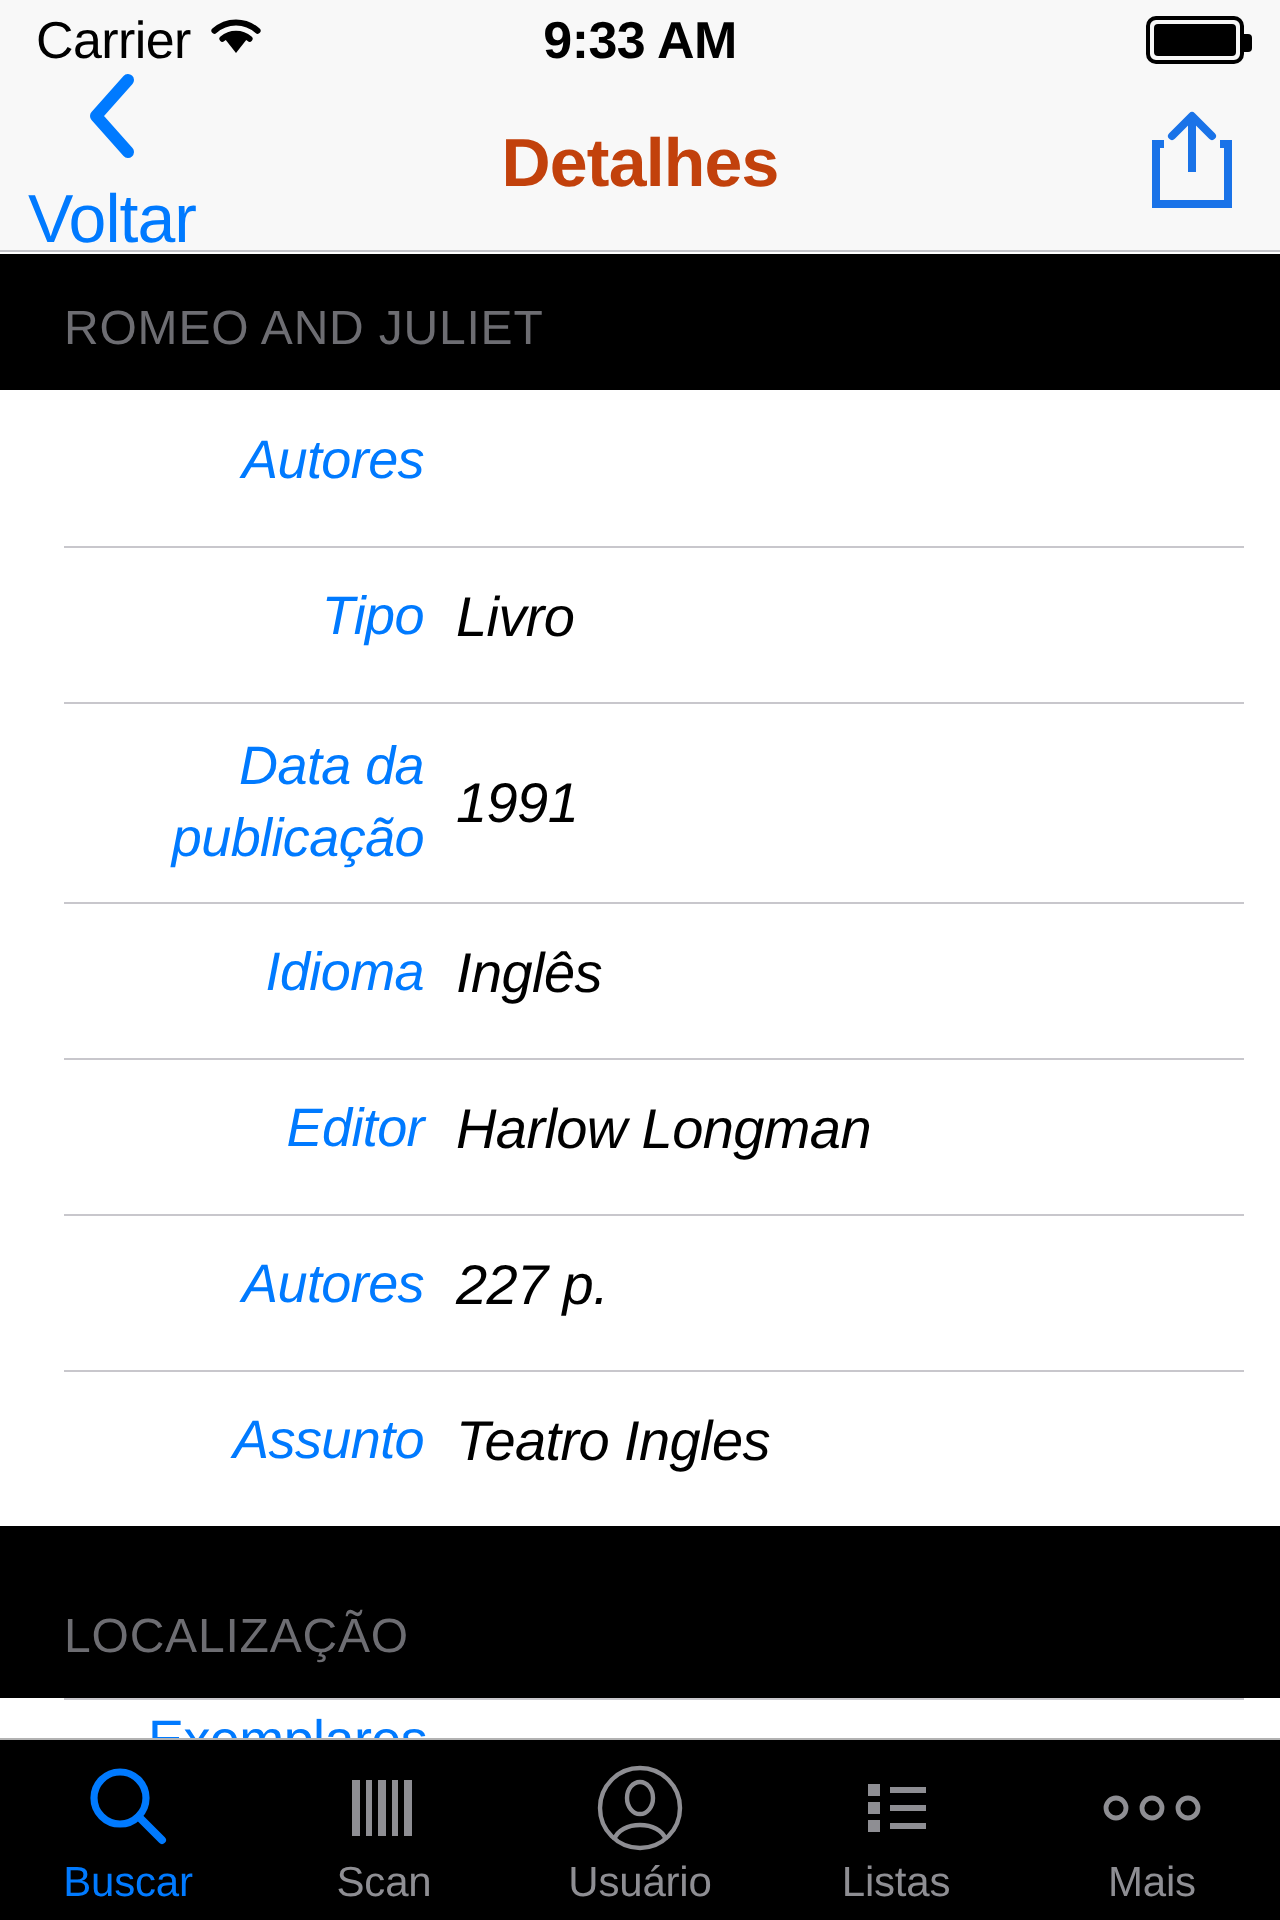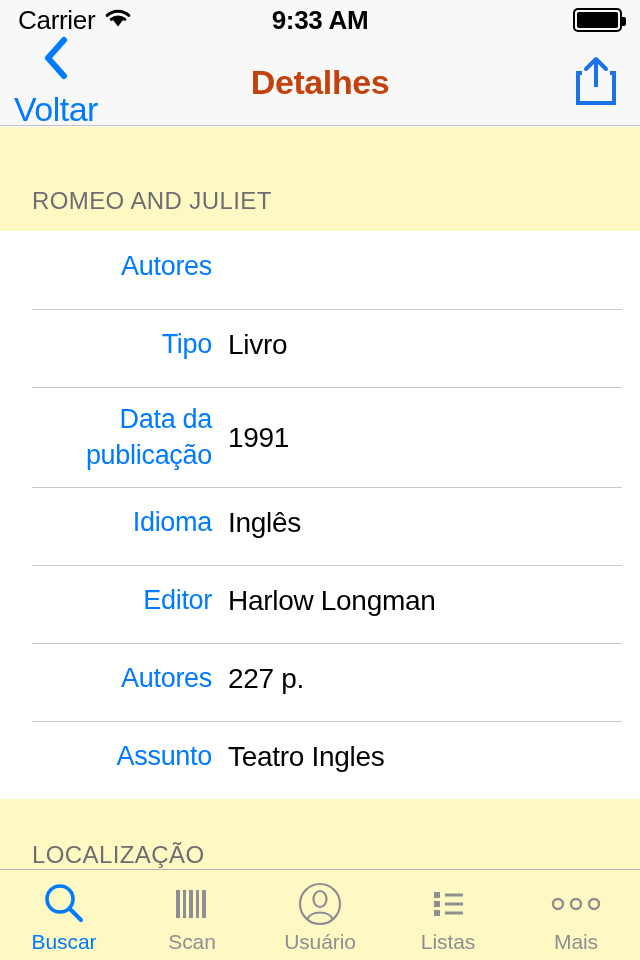--- a/index.html
+++ b/index.html
@@ -133,30 +133,31 @@
   .content {
     position: absolute;
     top: 127px; left: 0;
     width: 640px;
     bottom: 0;
     background: #efeff4;
     overflow: hidden;
   }
 
   .section-header {
-    background: #fef9c3;
-    padding: 60px 0 16px 32px;
+    background: #000000;
+    padding: 24px 0 16px 32px;
     font-size: 24px;
     color: #6d6d72;
     letter-spacing: 0.4px;
   }
   .section-header.tight { padding-top: 42px; }
 
   .section-body {
     background: #ffffff;
+    font-style: italic;
   }
 
   .row {
     display: flex;
     align-items: flex-start;
     min-height: 78px;
     background: #ffffff;
     position: relative;
     padding: 17px 18px 17px 0;
   }
@@ -216,21 +217,21 @@
     letter-spacing: -0.3px;
     white-space: nowrap;
   }
 
   
   .tab-bar {
     position: absolute;
     bottom: 0; left: 0;
     width: 640px;
     height: 91px;
-    background: #fef9c3;
+    background: #000000;
     border-top: 1px solid #b2b2b2;
     display: flex;
   }
   .tab-item {
     flex: 1;
     display: flex;
     flex-direction: column;
     align-items: center;
     justify-content: center;
     gap: 4px;

